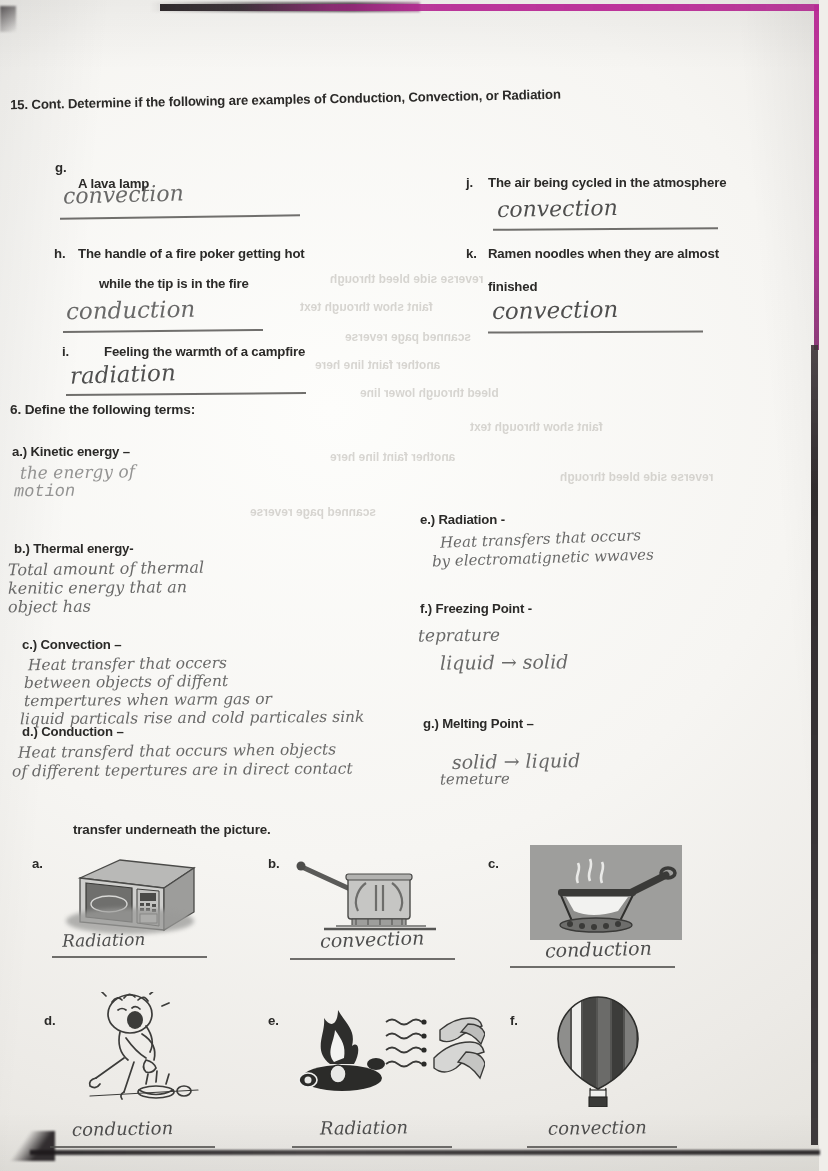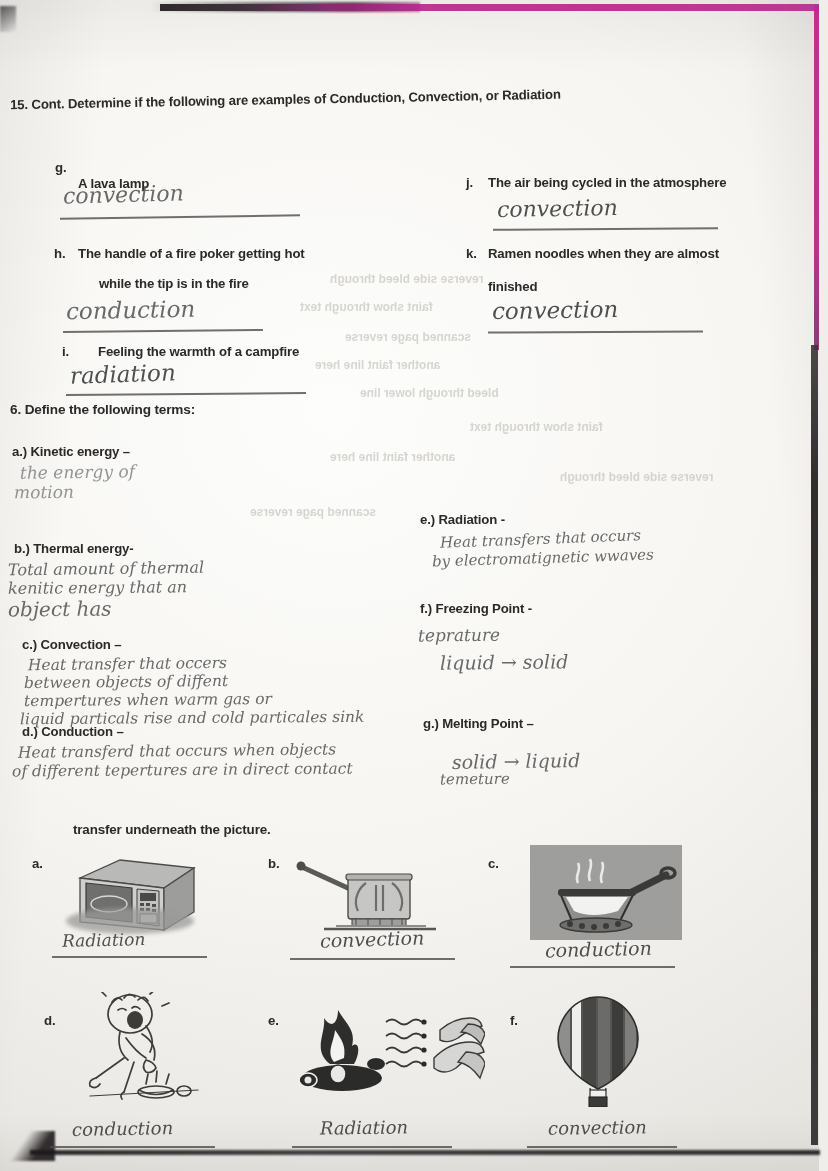--- a/index.html
+++ b/index.html
@@ -180,45 +180,45 @@
   <div class="hw" style="left:63px; top:182px; font-size:22px; transform: rotate(-1.5deg);">convection</div>
   <div class="ansline" style="left:60px; top:216px; width:240px; transform: rotate(-0.8deg);"></div>
 
   <div class="pr" style="left:54px; top:246px;">h.</div>
   <div class="pr" style="left:78px; top:246px;">The handle of a fire poker getting hot</div>
   <div class="pr" style="left:78px; top:276px;margin-left:21px;">while the tip is in the fire</div>
   <div class="hw" style="left:66px; top:297px; font-size:23px; transform: rotate(-1.2deg);">conduction</div>
   <div class="ansline" style="left:63px; top:330px; width:200px; transform: rotate(-0.6deg);"></div>
 
   <div class="pr" style="left:62px; top:344px;">i.</div>
-  <div class="pr" style="left:82px; top:344px;padding-left:16px;">Feeling the warmth of a campfire</div>
+  <div class="pr" style="left:88px; top:344px;padding-left:16px;">Feeling the warmth of a campfire</div>
   <div class="hw dark" style="left:70px; top:361px; font-size:23px; transform: rotate(-2deg);">radiation</div>
   <div class="ansline" style="left:66px; top:393px; width:240px; transform: rotate(-0.5deg);"></div>
 
   <div class="pr" style="left:466px; top:175px;">j.</div>
   <div class="pr" style="left:488px; top:175px;">The air being cycled in the atmosphere</div>
   <div class="hw dark" style="left:497px; top:196px; font-size:22px; transform: rotate(-1deg);">convection</div>
   <div class="ansline" style="left:493px; top:228px; width:225px; transform: rotate(-0.4deg);"></div>
 
   <div class="pr" style="left:466px; top:246px;">k.</div>
   <div class="pr" style="left:488px; top:246px;">Ramen noodles when they are almost</div>
   <div class="pr" style="left:488px; top:279px;">finished</div>
   <div class="hw dark" style="left:492px; top:297px; font-size:23px; transform: rotate(-1deg);">convection</div>
   <div class="ansline" style="left:488px; top:331px; width:215px; transform: rotate(-0.3deg);"></div>
 
   <div class="pr" style="left:10px; top:402px; font-size:13.6px;">6.   Define the following terms:</div>
 
   <div class="pr" style="left:12px; top:444px;">a.) Kinetic energy –</div>
   <div class="hw light" style="left:20px; top:462px; font-size:17px; transform: rotate(-0.8deg);">the energy of</div>
-  <div class="hw light" style="left:14px; top:482px; font-size:17px; transform: rotate(-0.6deg);">motion</div>
+  <div class="hw light" style="left:14px; top:482px; font-size:17px; transform: rotate(-0.6deg); font-family: Liberation Mono, monospace;">motion</div>
 
   <div class="pr" style="left:14px; top:541px;">b.) Thermal energy-</div>
   <div class="hw" style="left:8px; top:559px; font-size:16px; transform: rotate(-0.8deg);">Total amount of thermal</div>
   <div class="hw" style="left:8px; top:578px; font-size:16px; transform: rotate(-0.5deg);">kenitic energy  that an</div>
-  <div class="hw" style="left:8px; top:597px; font-size:20px; transform: rotate(-0.5deg);">object has</div>
+  <div class="hw" style="left:8px; top:597px; font-size:16px; transform: rotate(-0.5deg);">object has</div>
 
   <div class="pr" style="left:22px; top:637px;">c.)  Convection –</div>
   <div class="hw" style="left:28px; top:655px; font-size:15.5px; transform: rotate(-0.7deg);">Heat transfer that occers</div>
   <div class="hw" style="left:24px; top:673px; font-size:15.5px; transform: rotate(-0.6deg);">between objects of diffent</div>
   <div class="hw" style="left:24px; top:691px; font-size:15.5px; transform: rotate(-0.5deg);">tempertures when warm  gas or</div>
   <div class="hw" style="left:20px; top:709px; font-size:15.5px; transform: rotate(-0.4deg);">liquid particals rise and cold particales sink</div>
 
   <div class="pr" style="left:22px; top:724px;">d.) Conduction –</div>
   <div class="hw" style="left:18px; top:742px; font-size:15.5px; transform: rotate(-0.6deg);">Heat transferd that occurs when  objects</div>
   <div class="hw" style="left:12px; top:761px; font-size:15.5px; transform: rotate(-0.5deg);">of different tepertures are in direct contact</div>

